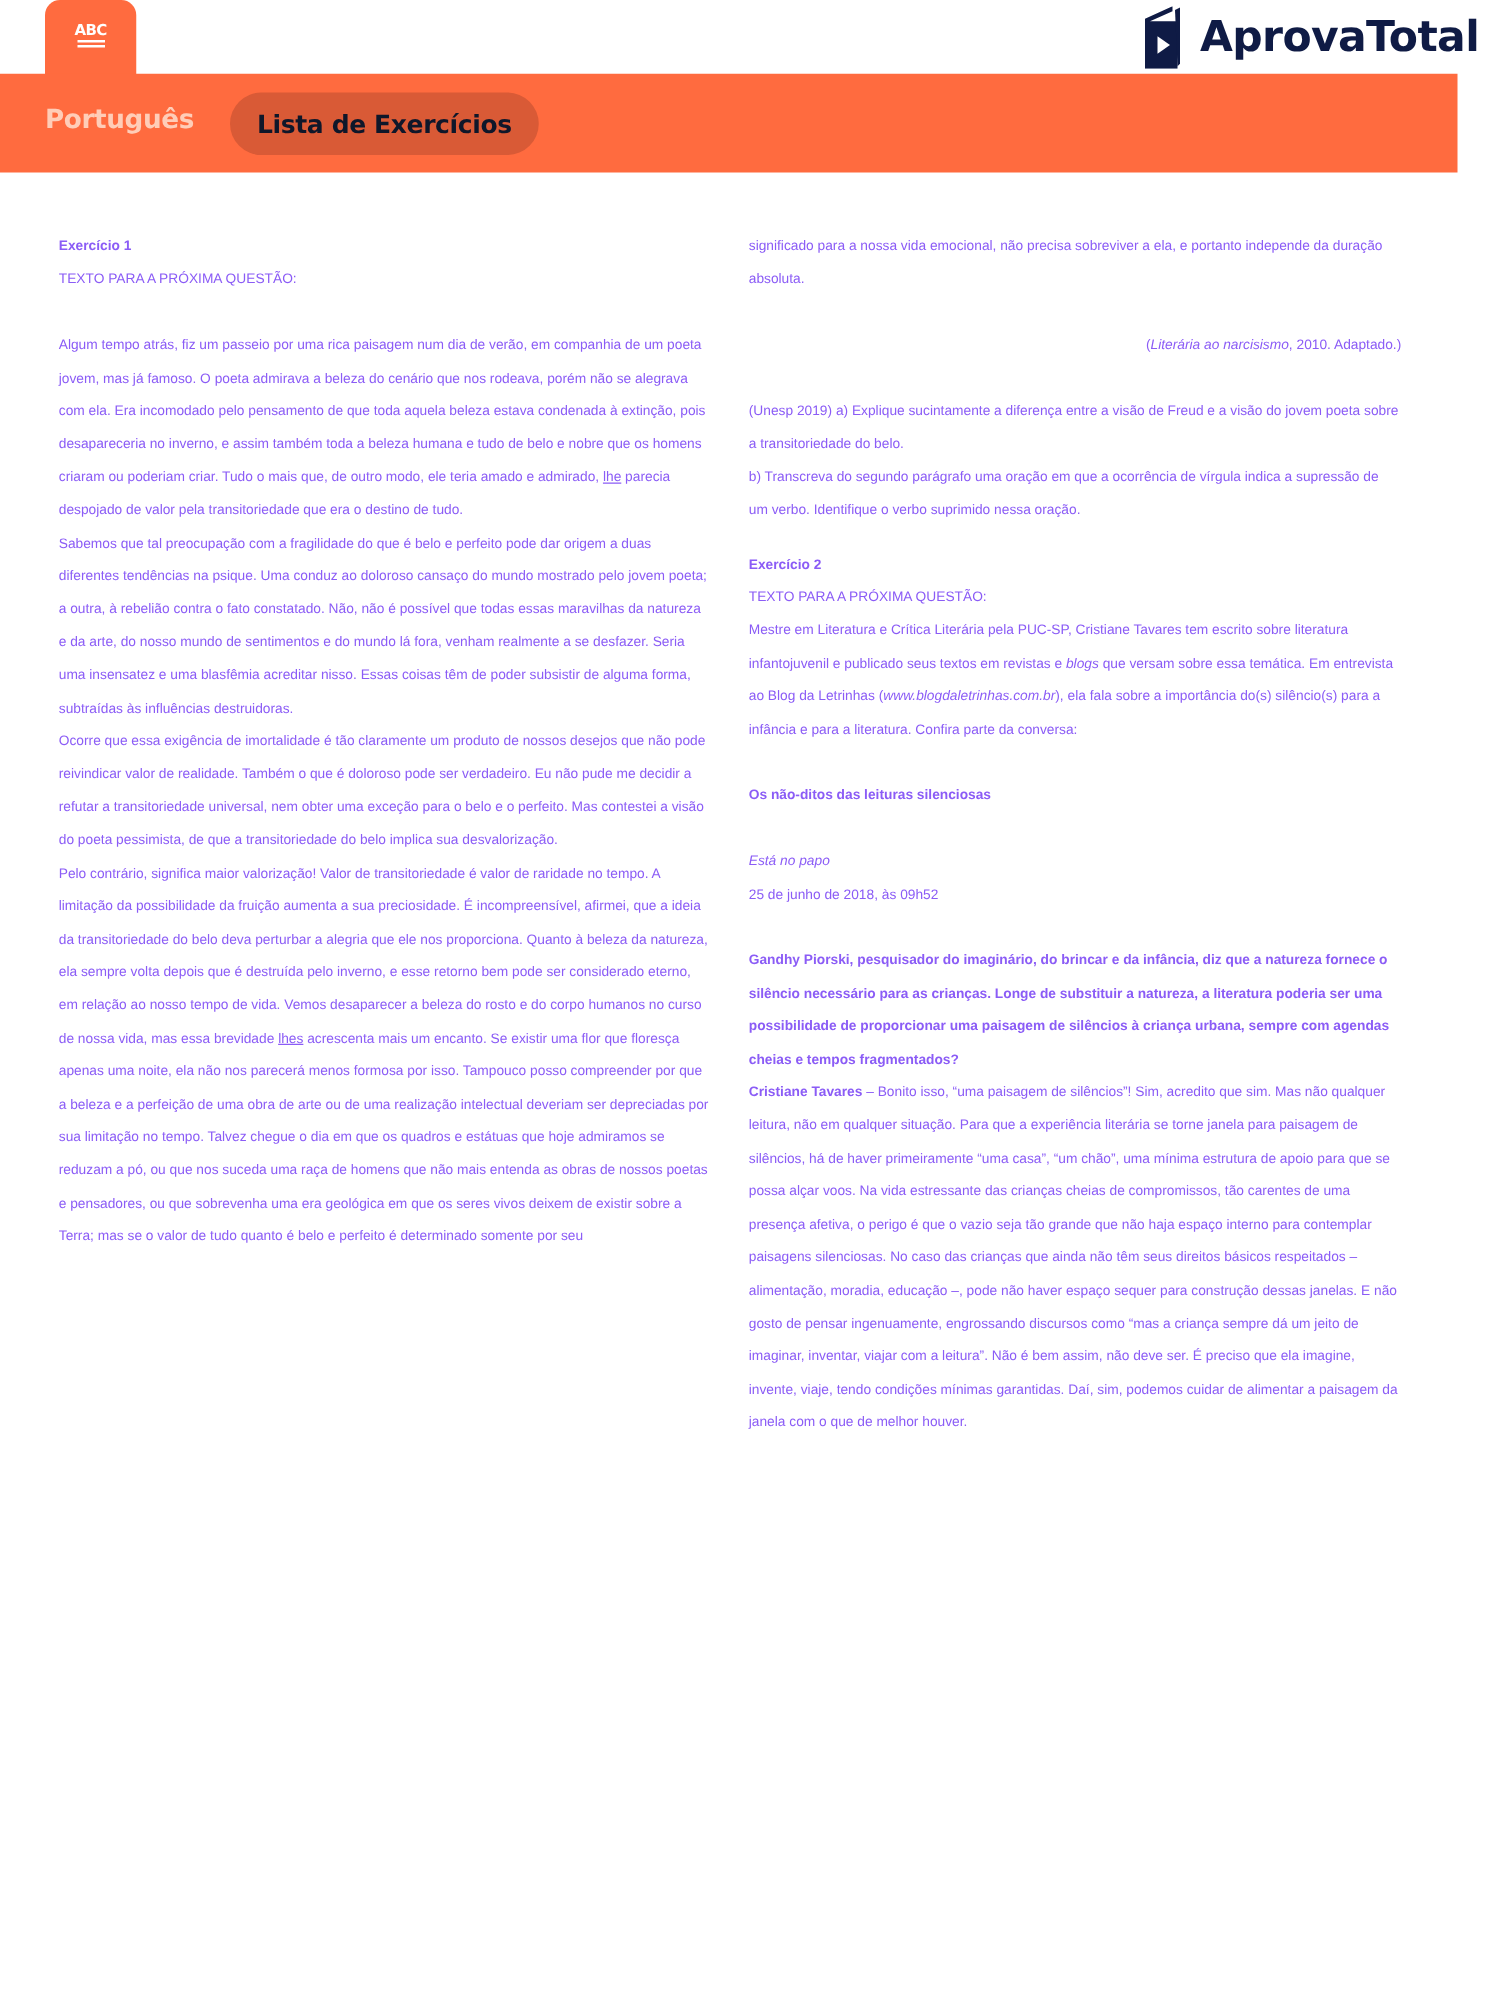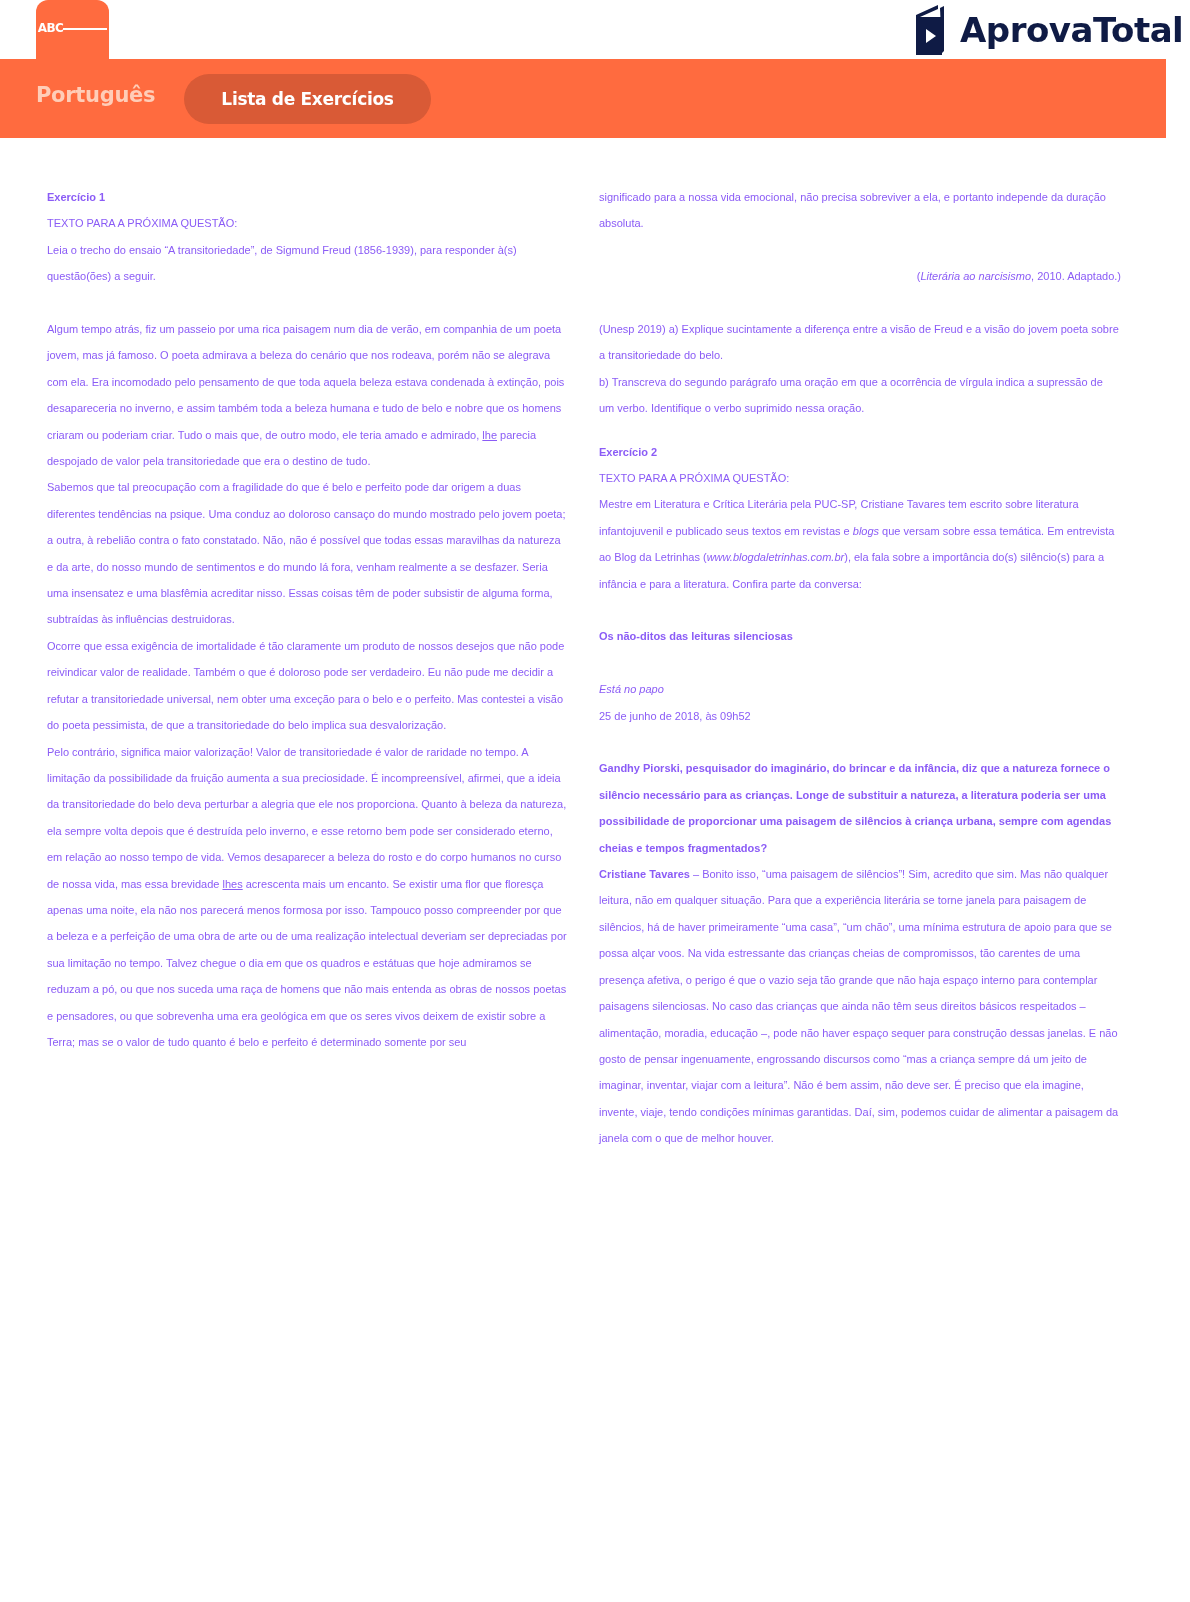--- a/index.html
+++ b/index.html
@@ -1,32 +1,32 @@
 <!DOCTYPE html>
 <html><head>
 <meta charset="utf-8">
 <style>
   * { box-sizing: border-box; margin: 0; padding: 0; }
   html, body { width: 1190px; height: 1602px; background: #ffffff; overflow: hidden; }
   body { font-family: "Liberation Sans", "DejaVu Sans", sans-serif; color: #1a1a1a; position: relative; }
 
   .topbar { position: absolute; left: 0; top: 0; width: 1190px; height: 60px; background: #ffffff; }
   .subject-tab { position: absolute; left: 36px; top: 0; width: 73px; height: 62px; background: #ff6b3f; border-radius: 0 0 0 0; border-top-left-radius: 12px; border-top-right-radius: 12px; display: flex; align-items: center; justify-content: center; }
-  .abc-icon { display: flex; align-items: center; color: #fff; font-family: "DejaVu Sans", sans-serif; font-weight: bold; font-size: 12px; letter-spacing: -0.5px; line-height: 12px; margin-top: -6px; }
+  .abc-icon { display: flex; flex-direction: column; align-items: center; color: #fff; font-family: "DejaVu Sans", sans-serif; font-weight: bold; font-size: 12px; letter-spacing: -0.5px; line-height: 12px; margin-top: -6px; }
   .abc-icon .u1 { width: 22px; height: 2px; background: #fff; margin-top: 2px; }
   .abc-icon .u2 { width: 22px; height: 2px; background: #fff; margin-top: 2px; }
 
   .logo { position: absolute; left: 912px; top: 5px; height: 50px; display: flex; align-items: center; }
   .logo-book { width: 36px; height: 50px; }
   .logo-text { font-family: "DejaVu Sans", sans-serif; font-weight: bold; font-size: 34px; color: #0f1b45; margin-left: 12px; letter-spacing: -0.5px; }
 
   .banner { position: absolute; left: 0; top: 59px; width: 1166px; height: 79px; background: #ff6b3f; }
   .banner-subject { position: absolute; left: 36px; top: 24px; font-family: "DejaVu Sans", sans-serif; font-weight: bold; font-size: 21px; color: #ffcdb8; letter-spacing: -0.3px; }
   .banner-pill { position: absolute; left: 184px; top: 15px; width: 247px; height: 50px; border-radius: 25px; background: #d95a36; display: flex; align-items: center; justify-content: center; }
-  .banner-pill span { font-family: "DejaVu Sans", sans-serif; font-weight: bold; font-size: 17px; color: #ffffff; letter-spacing: -0.3px; }
+  .banner-pill span { font-family: "DejaVu Sans", sans-serif; font-weight: bold; font-size: 20px; color: #0f172a; letter-spacing: -0.3px; }
 
   .col { position: absolute; top: 184px; font-size: 11px; line-height: 26.4px; color: #8b5cf6; }
   .col-left { left: 47px; width: 522px; }
   .col-right { left: 599px; width: 522px; }
   .col p { white-space: normal; }
   .bold { font-weight: bold; }
   .ital { font-style: italic; }
   .u { text-decoration: underline; }
   .gap { height: 26.4px; }
   .src { text-align: right; }
@@ -55,21 +55,20 @@
 <div class="banner">
   <span class="banner-subject">Português</span>
   <div class="banner-pill">
     <span>Lista de Exercícios</span>
   </div>
 </div>
 
 <div class="col col-left">
   <p class="bold">Exercício 1</p>
   <p>TEXTO PARA A PRÓXIMA QUESTÃO:</p>
-  <p>Leia o trecho do ensaio “A transitoriedade”, de Sigmund Freud (1856-1939), para responder à(s) questão(ões) a seguir.</p>
   <div class="gap"></div>
   <p><span>Algum tempo atrás, fiz um passeio por uma rica paisagem num dia de verão, em companhia de um poeta jovem, mas já famoso. O poeta admirava a beleza do cenário que nos rodeava, porém não se alegrava com ela. Era incomodado pelo pensamento de que toda aquela beleza estava condenada à extinção, pois desapareceria no inverno, e assim também toda a beleza humana e tudo de belo e nobre que os homens criaram ou poderiam criar. Tudo o mais que, de outro modo, ele teria amado e admirado, </span><span class="u">lhe</span><span> parecia despojado de valor pela transitoriedade que era o destino de tudo.</span></p>
   <p>Sabemos que tal preocupação com a fragilidade do que é belo e perfeito pode dar origem a duas diferentes tendências na psique. Uma conduz ao doloroso cansaço do mundo mostrado pelo jovem poeta; a outra, à rebelião contra o fato constatado. Não, não é possível que todas essas maravilhas da natureza e da arte, do nosso mundo de sentimentos e do mundo lá fora, venham realmente a se desfazer. Seria uma insensatez e uma blasfêmia acreditar nisso. Essas coisas têm de poder subsistir de alguma forma, subtraídas às influências destruidoras.</p>
   <p>Ocorre que essa exigência de imortalidade é tão claramente um produto de nossos desejos que não pode reivindicar valor de realidade. Também o que é doloroso pode ser verdadeiro. Eu não pude me decidir a refutar a transitoriedade universal, nem obter uma exceção para o belo e o perfeito. Mas contestei a visão do poeta pessimista, de que a transitoriedade do belo implica sua desvalorização.</p>
   <p><span>Pelo contrário, significa maior valorização! Valor de transitoriedade é valor de raridade no tempo. A limitação da possibilidade da fruição aumenta a sua preciosidade. É incompreensível, afirmei, que a ideia da transitoriedade do belo deva perturbar a alegria que ele nos proporciona. Quanto à beleza da natureza, ela sempre volta depois que é destruída pelo inverno, e esse retorno bem pode ser considerado eterno, em relação ao nosso tempo de vida. Vemos desaparecer a beleza do rosto e do corpo humanos no curso de nossa vida, mas essa brevidade </span><span class="u">lhes</span><span> acrescenta mais um encanto. Se existir uma flor que floresça apenas uma noite, ela não nos parecerá menos formosa por isso. Tampouco posso compreender por que a beleza e a perfeição de uma obra de arte ou de uma realização intelectual deveriam ser depreciadas por sua limitação no tempo. Talvez chegue o dia em que os quadros e estátuas que hoje admiramos se reduzam a pó, ou que nos suceda uma raça de homens que não mais entenda as obras de nossos poetas e pensadores, ou que sobrevenha uma era geológica em que os seres vivos deixem de existir sobre a Terra; mas se o valor de tudo quanto é belo e perfeito é determinado somente por seu</span></p>
 </div>
 
 <div class="col col-right">
   <p>significado para a nossa vida emocional, não precisa sobreviver a ela, e portanto independe da duração absoluta.</p>
   <div class="gap"></div>

